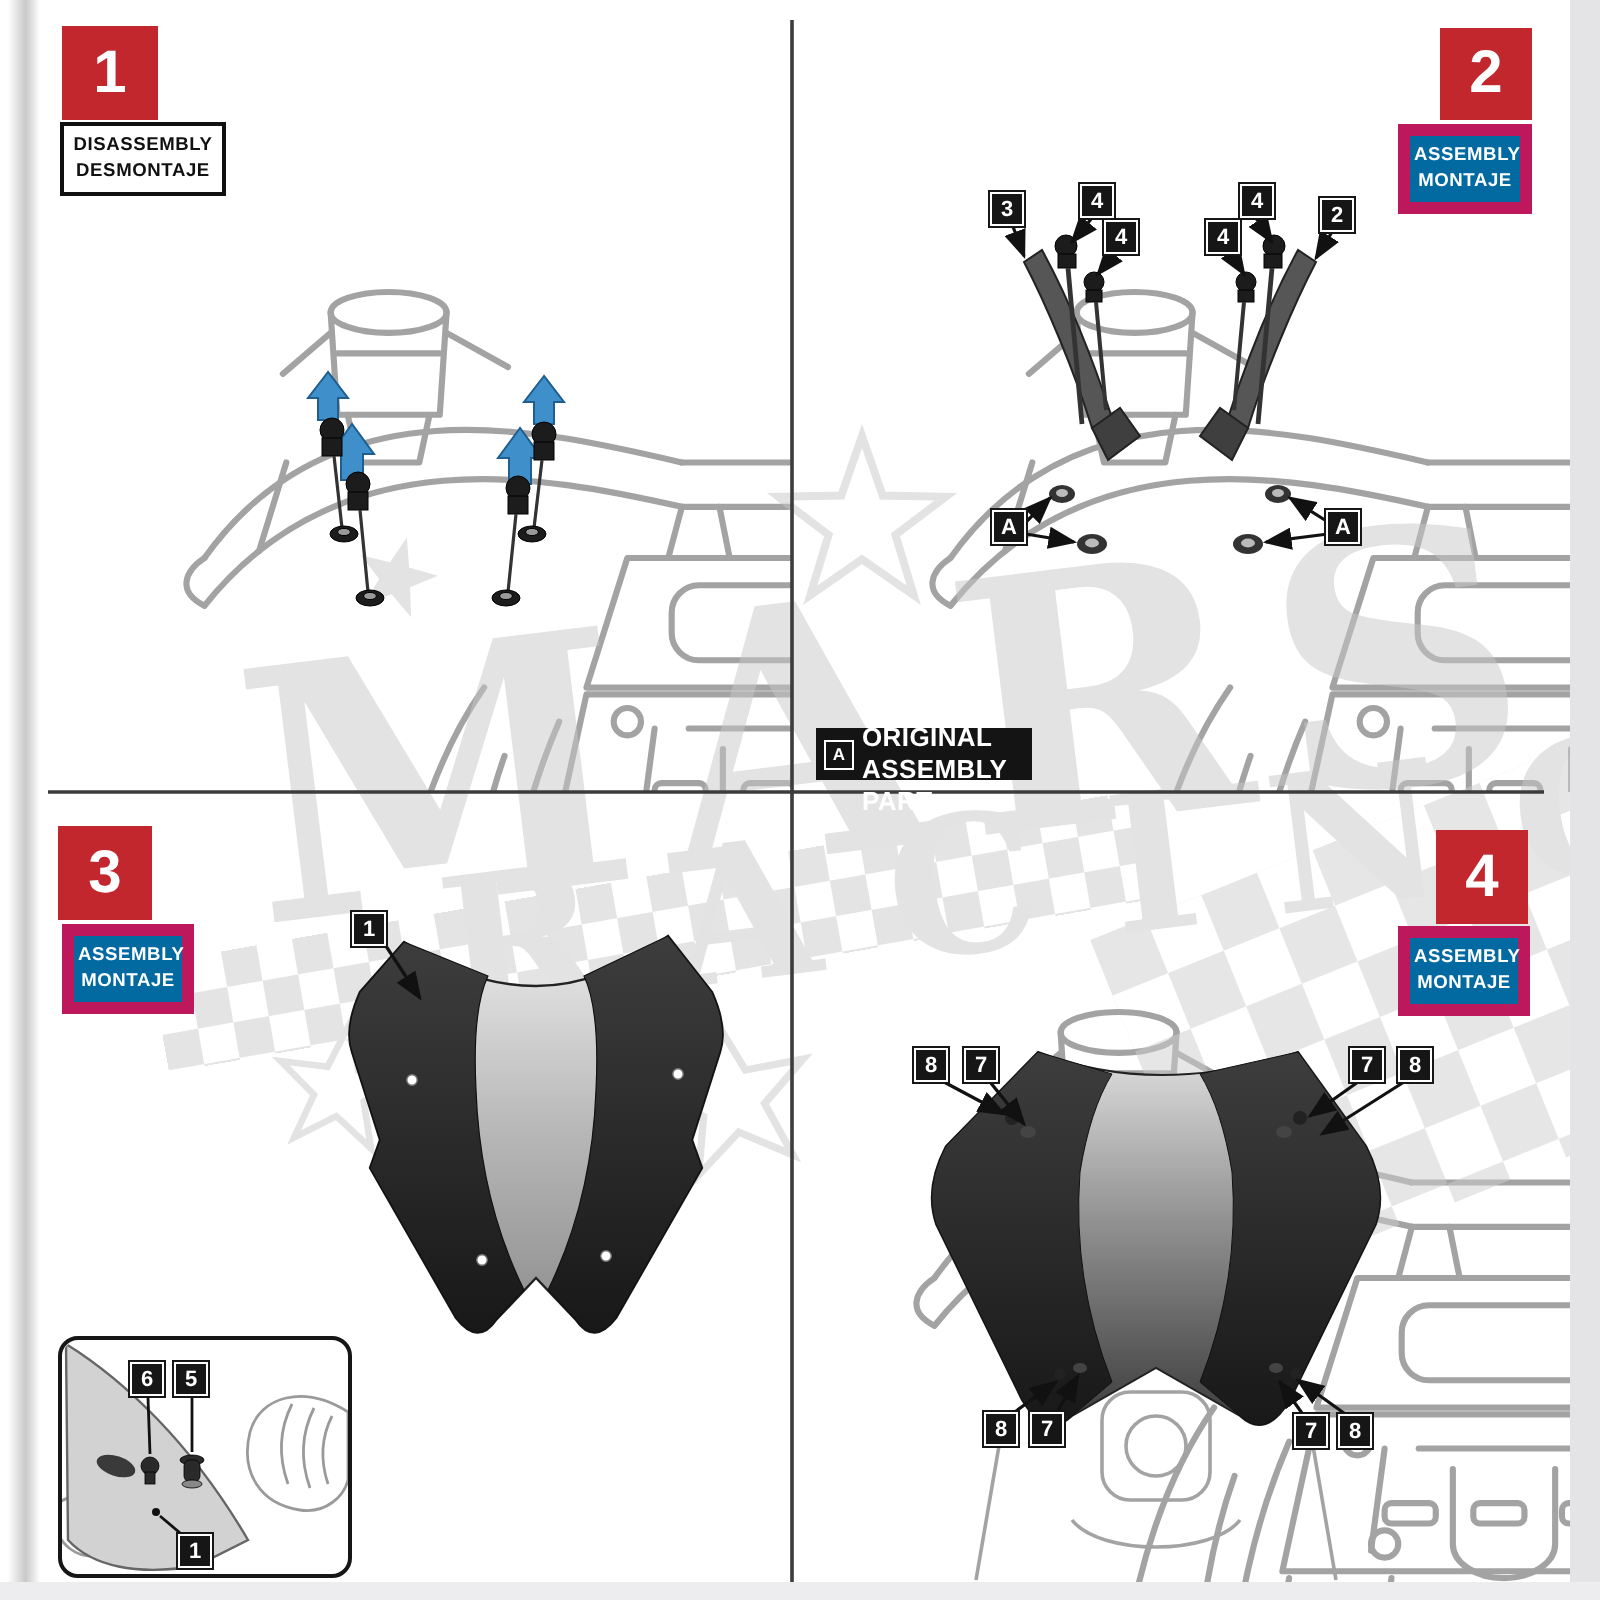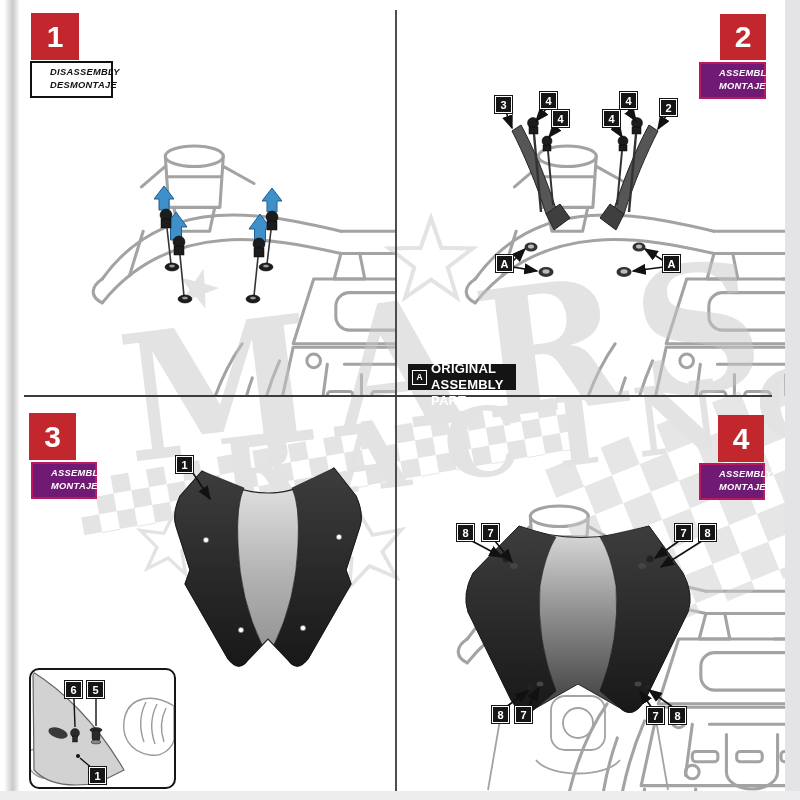--- a/index.html
+++ b/index.html
@@ -5,24 +5,24 @@
   html,body{margin:0;padding:0;background:#fff;}
   #stage{position:relative;width:800px;height:800px;background:#ffffff;overflow:hidden;
          font-family:"Liberation Sans",sans-serif;}
   .edge{position:absolute;top:0;height:100%;pointer-events:none;}
   #edge-left{left:4px;width:16px;background:linear-gradient(to right,#ffffff,#c9c9c9 55%,#ffffff);}
   #edge-right{left:785px;width:15px;background:#e4e4e6;}
   #edge-bottom{position:absolute;left:0;top:791px;width:100%;height:9px;background:#ededef;}
   svg.art{position:absolute;left:0;top:0;}
   .badge{position:absolute;background:#c1272d;color:#fff;display:flex;align-items:center;
          justify-content:center;font-weight:bold;font-size:30px;}
-  .plabel{position:absolute;font-weight:bold;text-align:left;line-height:1.45;
-          font-size:9.3px;letter-spacing:.3px;padding:3px 18px;white-space:nowrap;box-sizing:border-box;font-style:italic;}
+  .plabel{position:absolute;font-weight:bold;text-align:center;line-height:1.45;
+          font-size:9.3px;letter-spacing:.3px;padding:3px 2px;white-space:nowrap;box-sizing:border-box;}
   .plabel.light{background:#fff;color:#111;border:2px solid #111;}
-  .plabel.dark{background:#701a75;color:#fff;border:2px solid #be185d;}
+  .plabel.dark{background:#0369a1;color:#fff;border:6px solid #be185d;}
   .chip{position:absolute;width:17px;height:17px;background:#161616;color:#fff;
         font-weight:bold;font-size:11px;display:flex;align-items:center;justify-content:center;
         border:1.5px solid #fff;outline:1px solid #161616;box-sizing:border-box;}
   #pieza-box{position:absolute;left:408px;top:364px;width:108px;height:26px;background:#141414;
              display:flex;align-items:center;gap:4px;padding:0 4px;box-sizing:border-box;}
   #pieza-badge{width:13px;height:13px;border:1px solid #fff;color:#fff;background:#141414;
                font-size:8.5px;font-weight:bold;display:flex;align-items:center;justify-content:center;flex:0 0 auto;}
   .pieza-text{color:#fff;font-weight:bold;font-size:13px;line-height:1.25;letter-spacing:.2px;}
 </style>
 </head>

